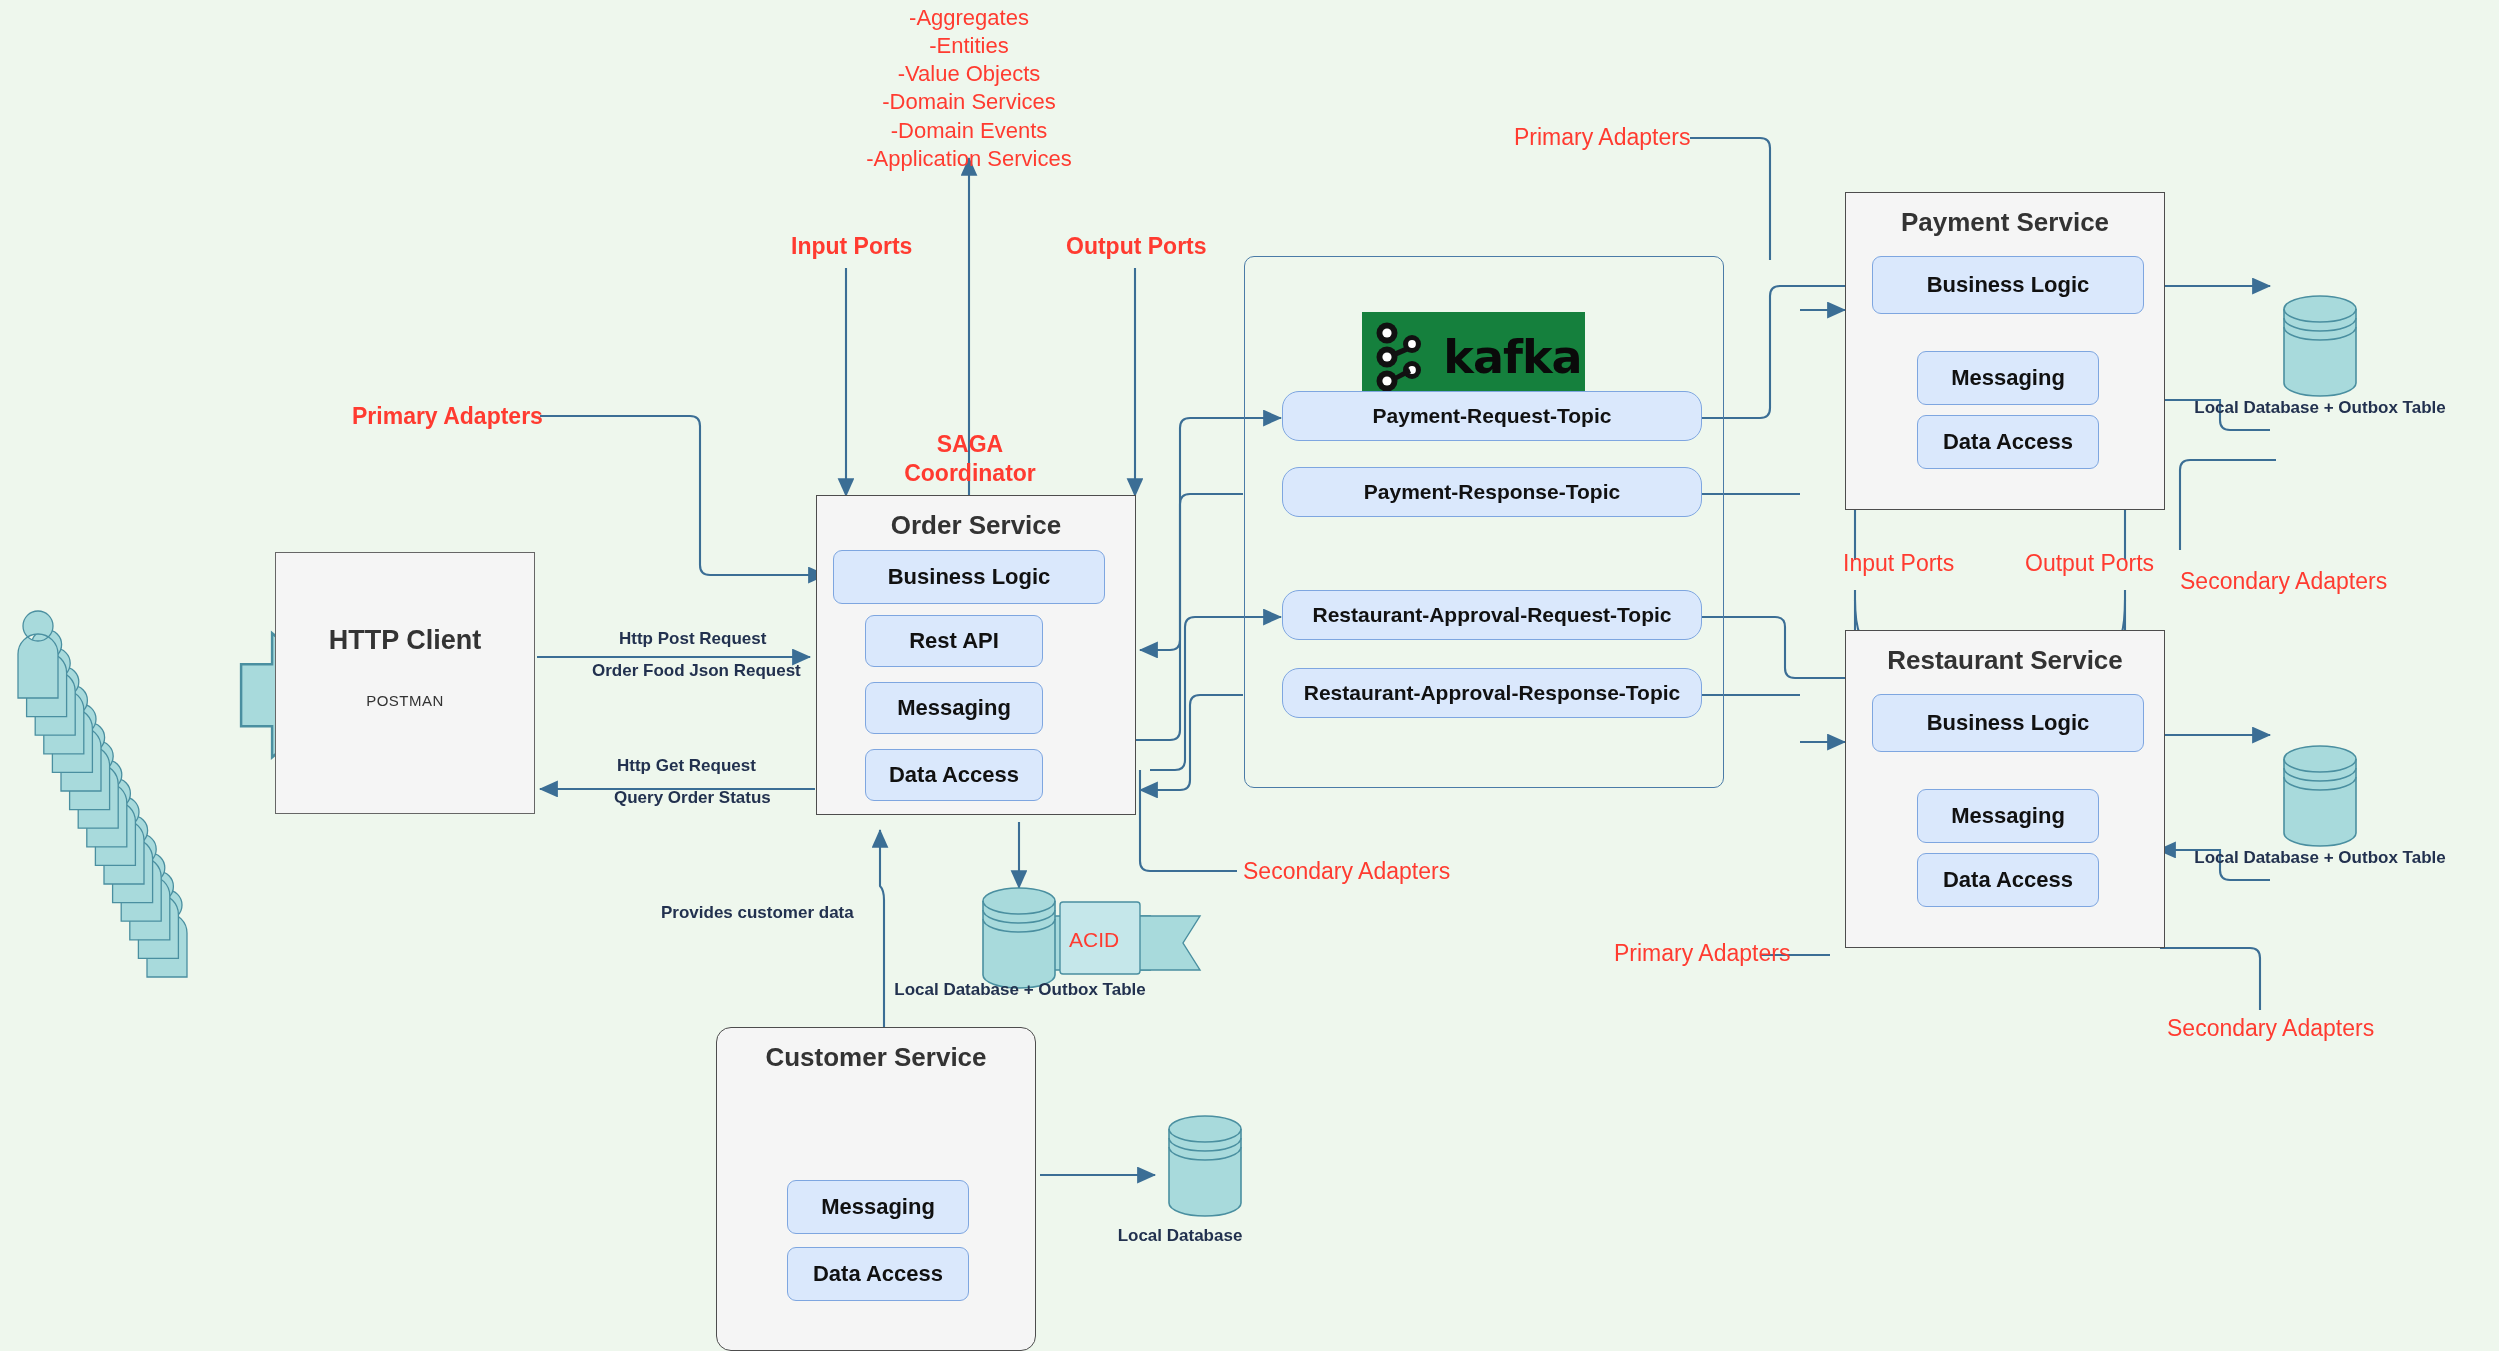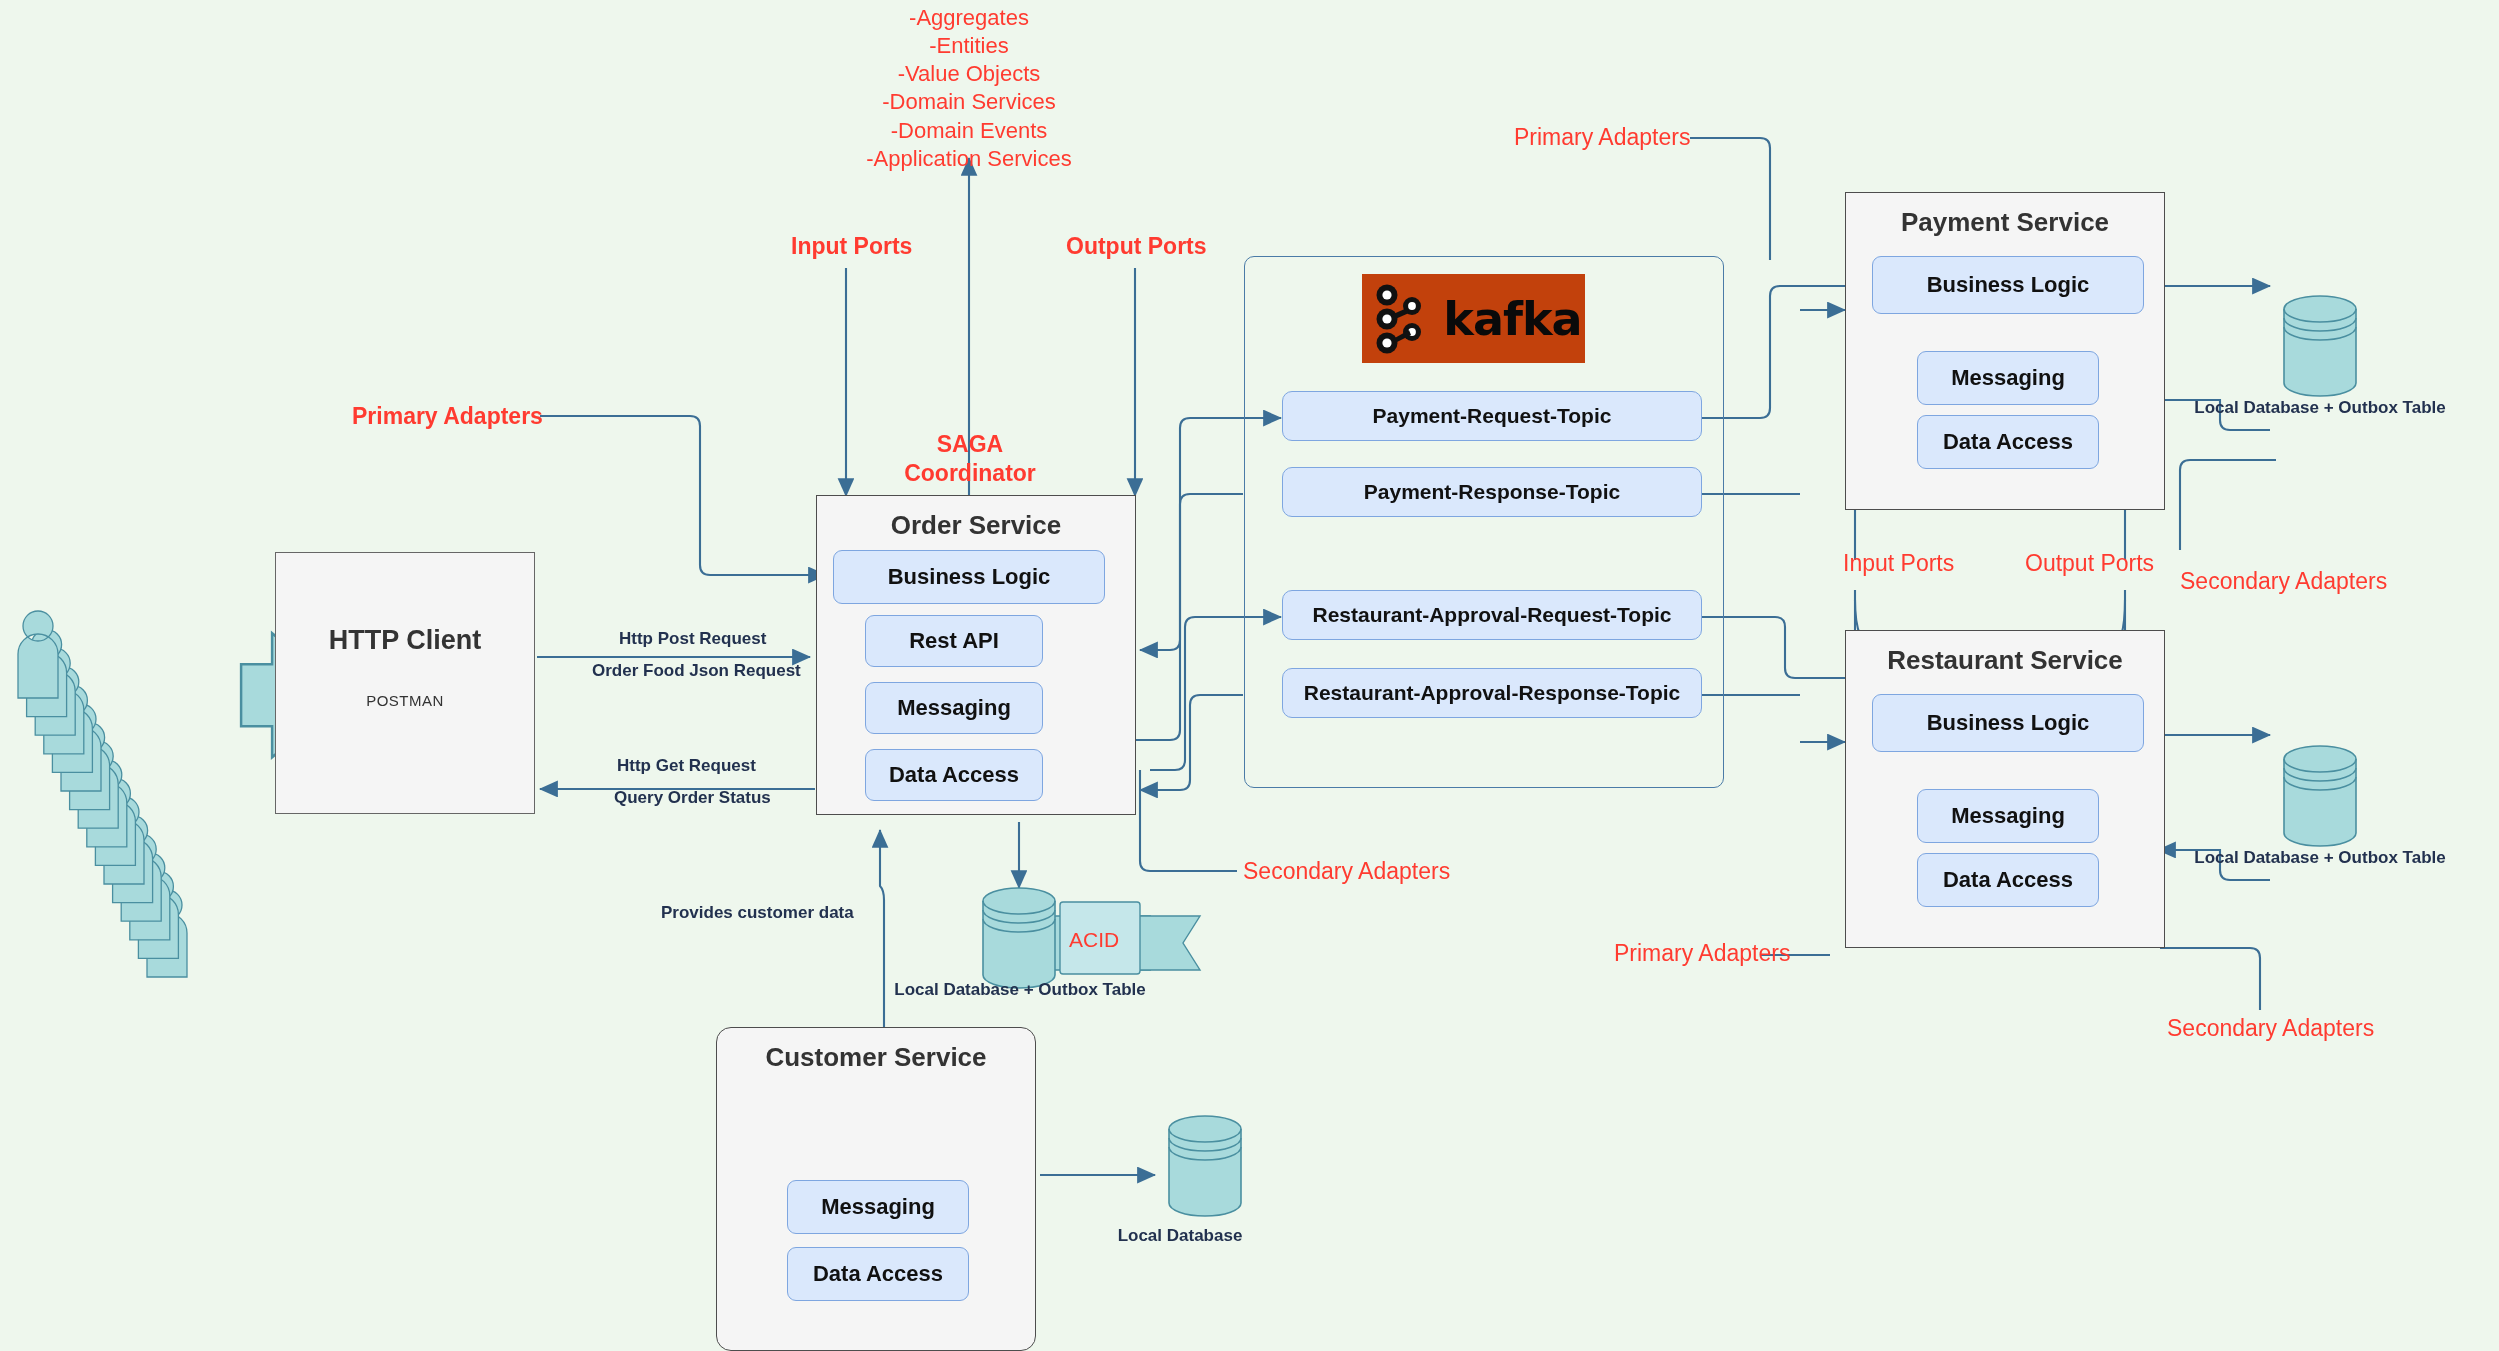--- a/index.html
+++ b/index.html
@@ -28,29 +28,29 @@
     background:#dae8fc;border:1.4px solid #7ea6e0;border-radius:9px;
     display:flex;align-items:center;justify-content:center;
     font-size:22px;font-weight:bold;color:#111;text-align:center;
   }
 
   
   .kafka-box{
     border:1.6px solid #4a7ba7;border-radius:10px;background:transparent;
   }
   .kafka-logo{
-    position:absolute;background:#c2410c;display:flex;align-items:center;
-    justify-content:center;gap:2px;
+    position:absolute;background:#15803d;display:flex;align-items:center;
+    justify-content:center;gap:2px;margin-top:38px;
   }
   .kafka-word{font-size:46px;font-weight:600;color:#0a0a0a;letter-spacing:-1px;
     font-family:"DejaVu Sans",sans-serif;}
 
   .topic{
     position:absolute;box-sizing:border-box;
-    background:#dae8fc;border:1.4px solid #7ea6e0;border-radius:10px;
+    background:#dae8fc;border:1.4px solid #7ea6e0;border-radius:17px;
     display:flex;align-items:center;justify-content:center;
     font-size:21px;font-weight:bold;color:#111;
   }
 
   
   .plainbox{background:#f5f5f5;border:1.5px solid #666;}
   .plainbox .t1{position:absolute;left:0;right:0;top:72px;text-align:center;
     font-size:27px;font-weight:bold;color:#333;}
   .plainbox .t2{position:absolute;left:0;right:0;top:139px;text-align:center;
     font-size:15px;color:#333;letter-spacing:.5px;}

